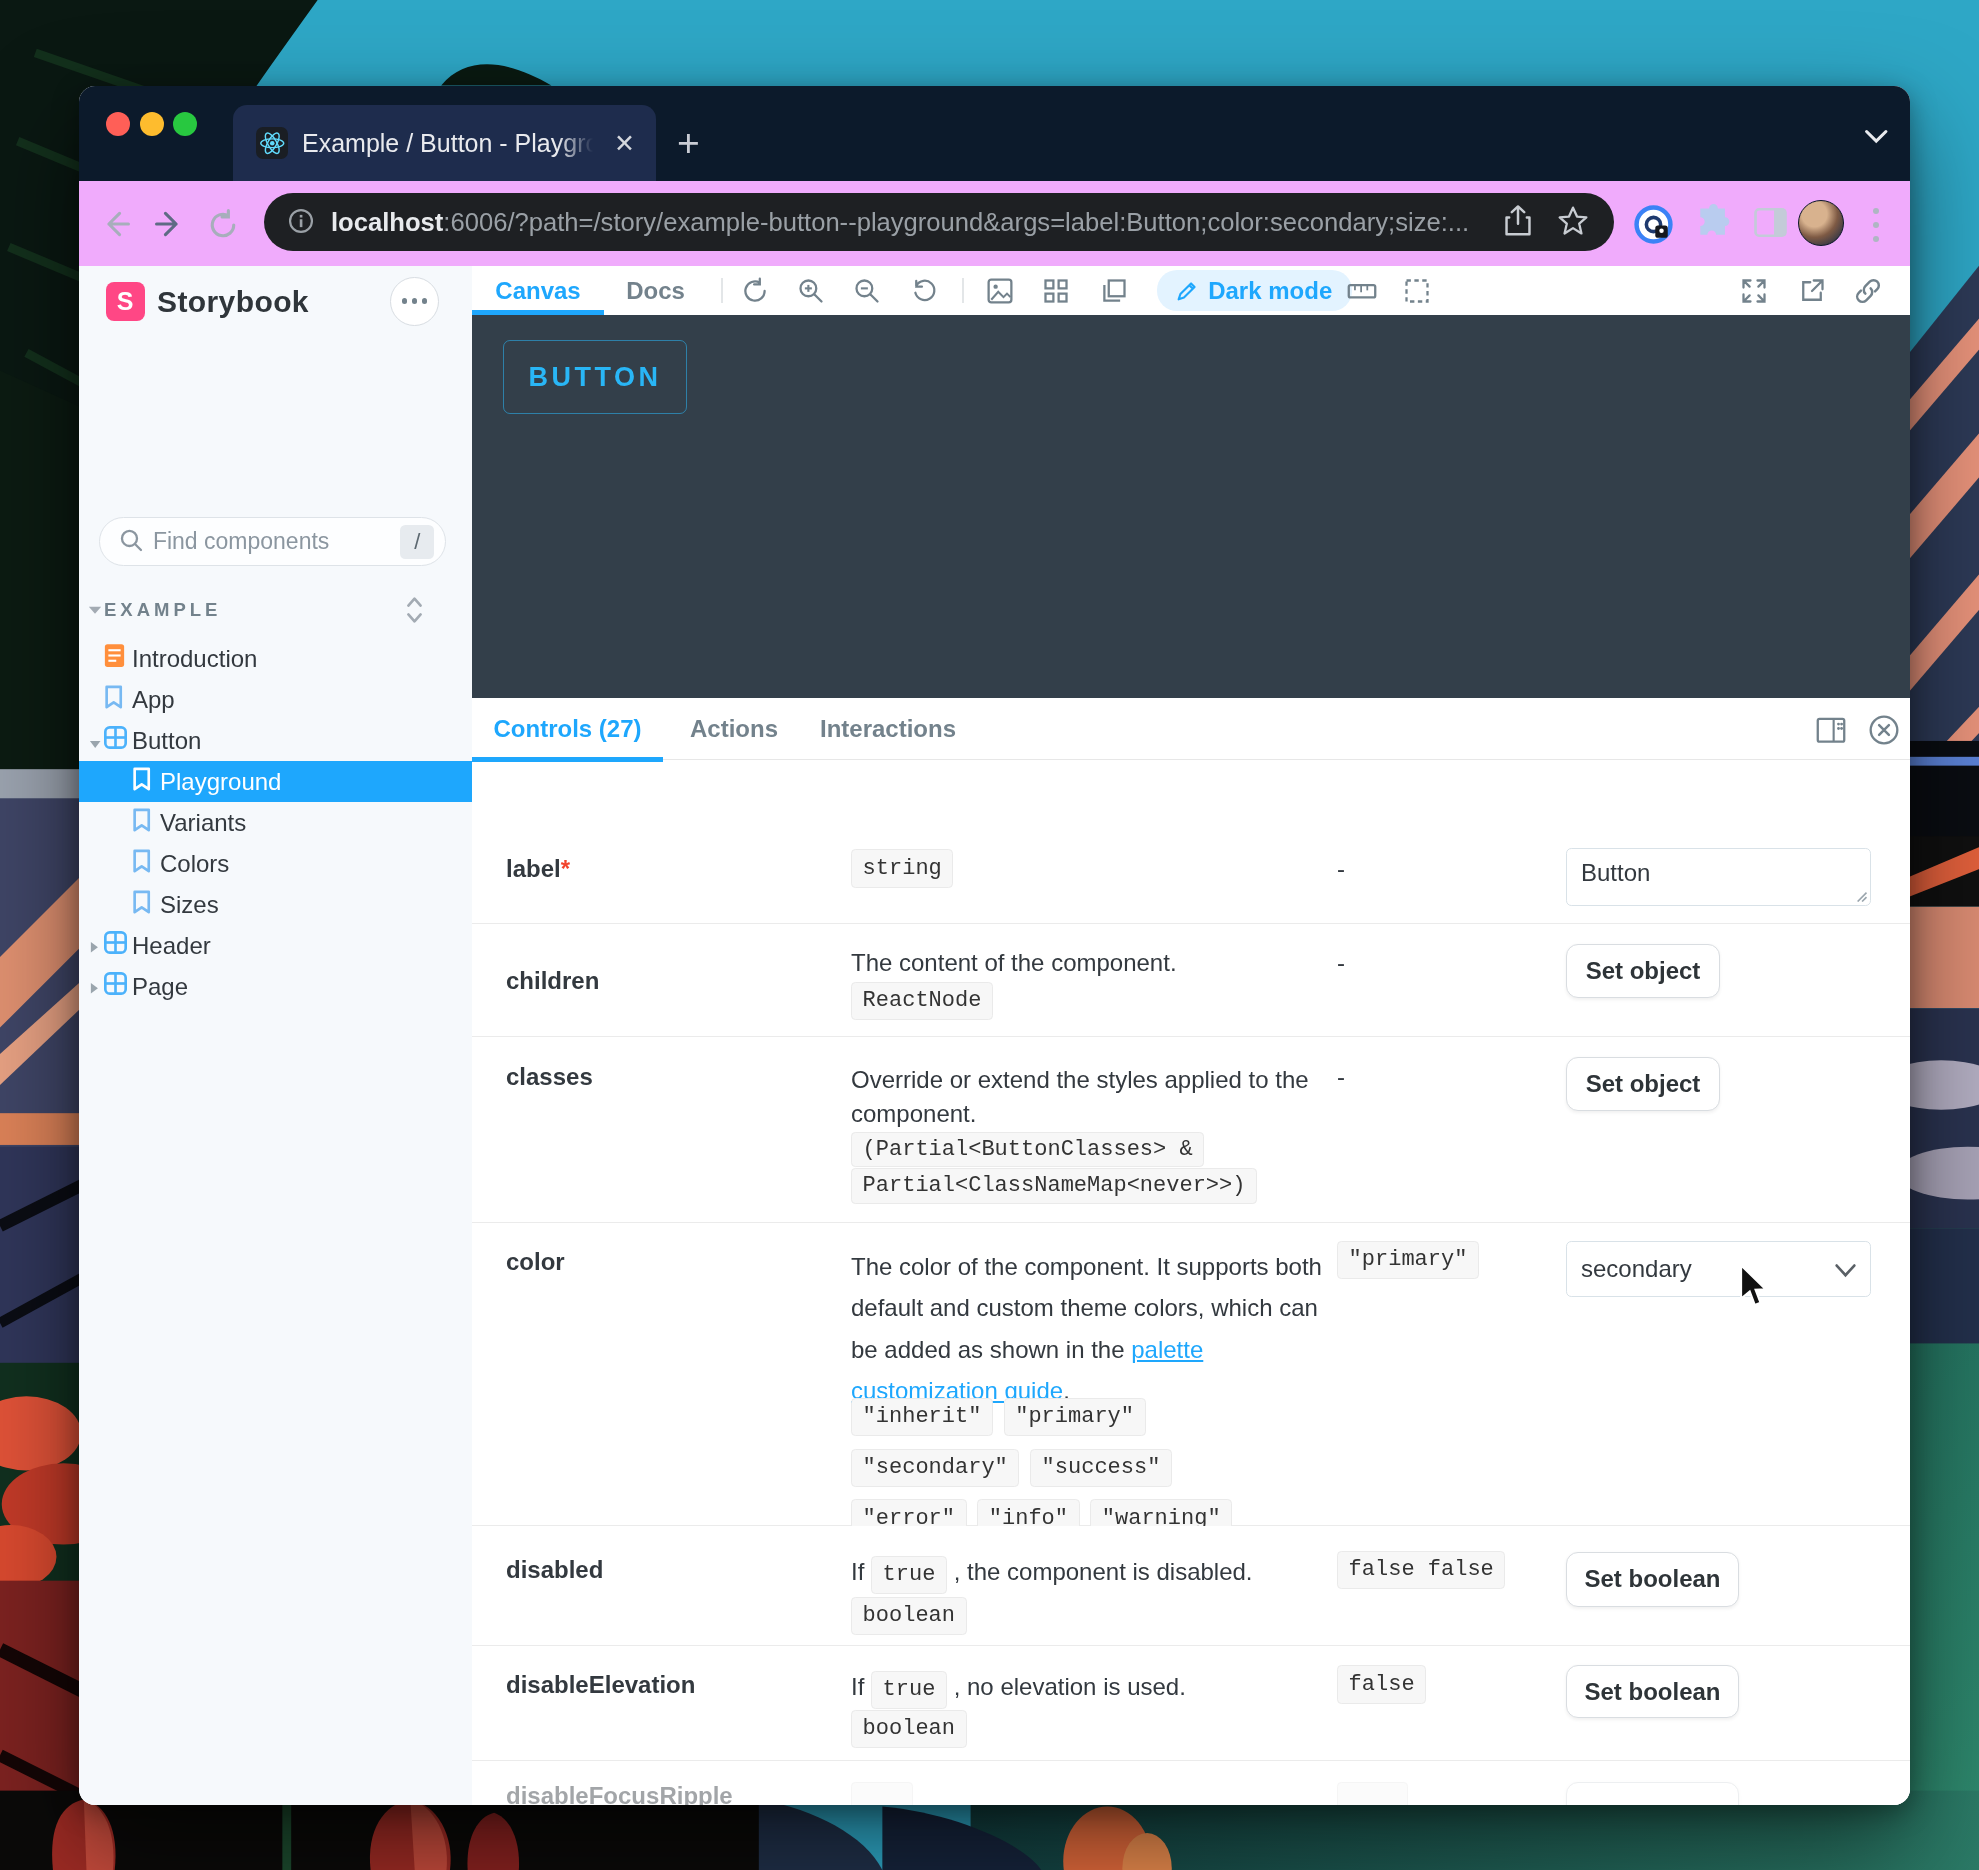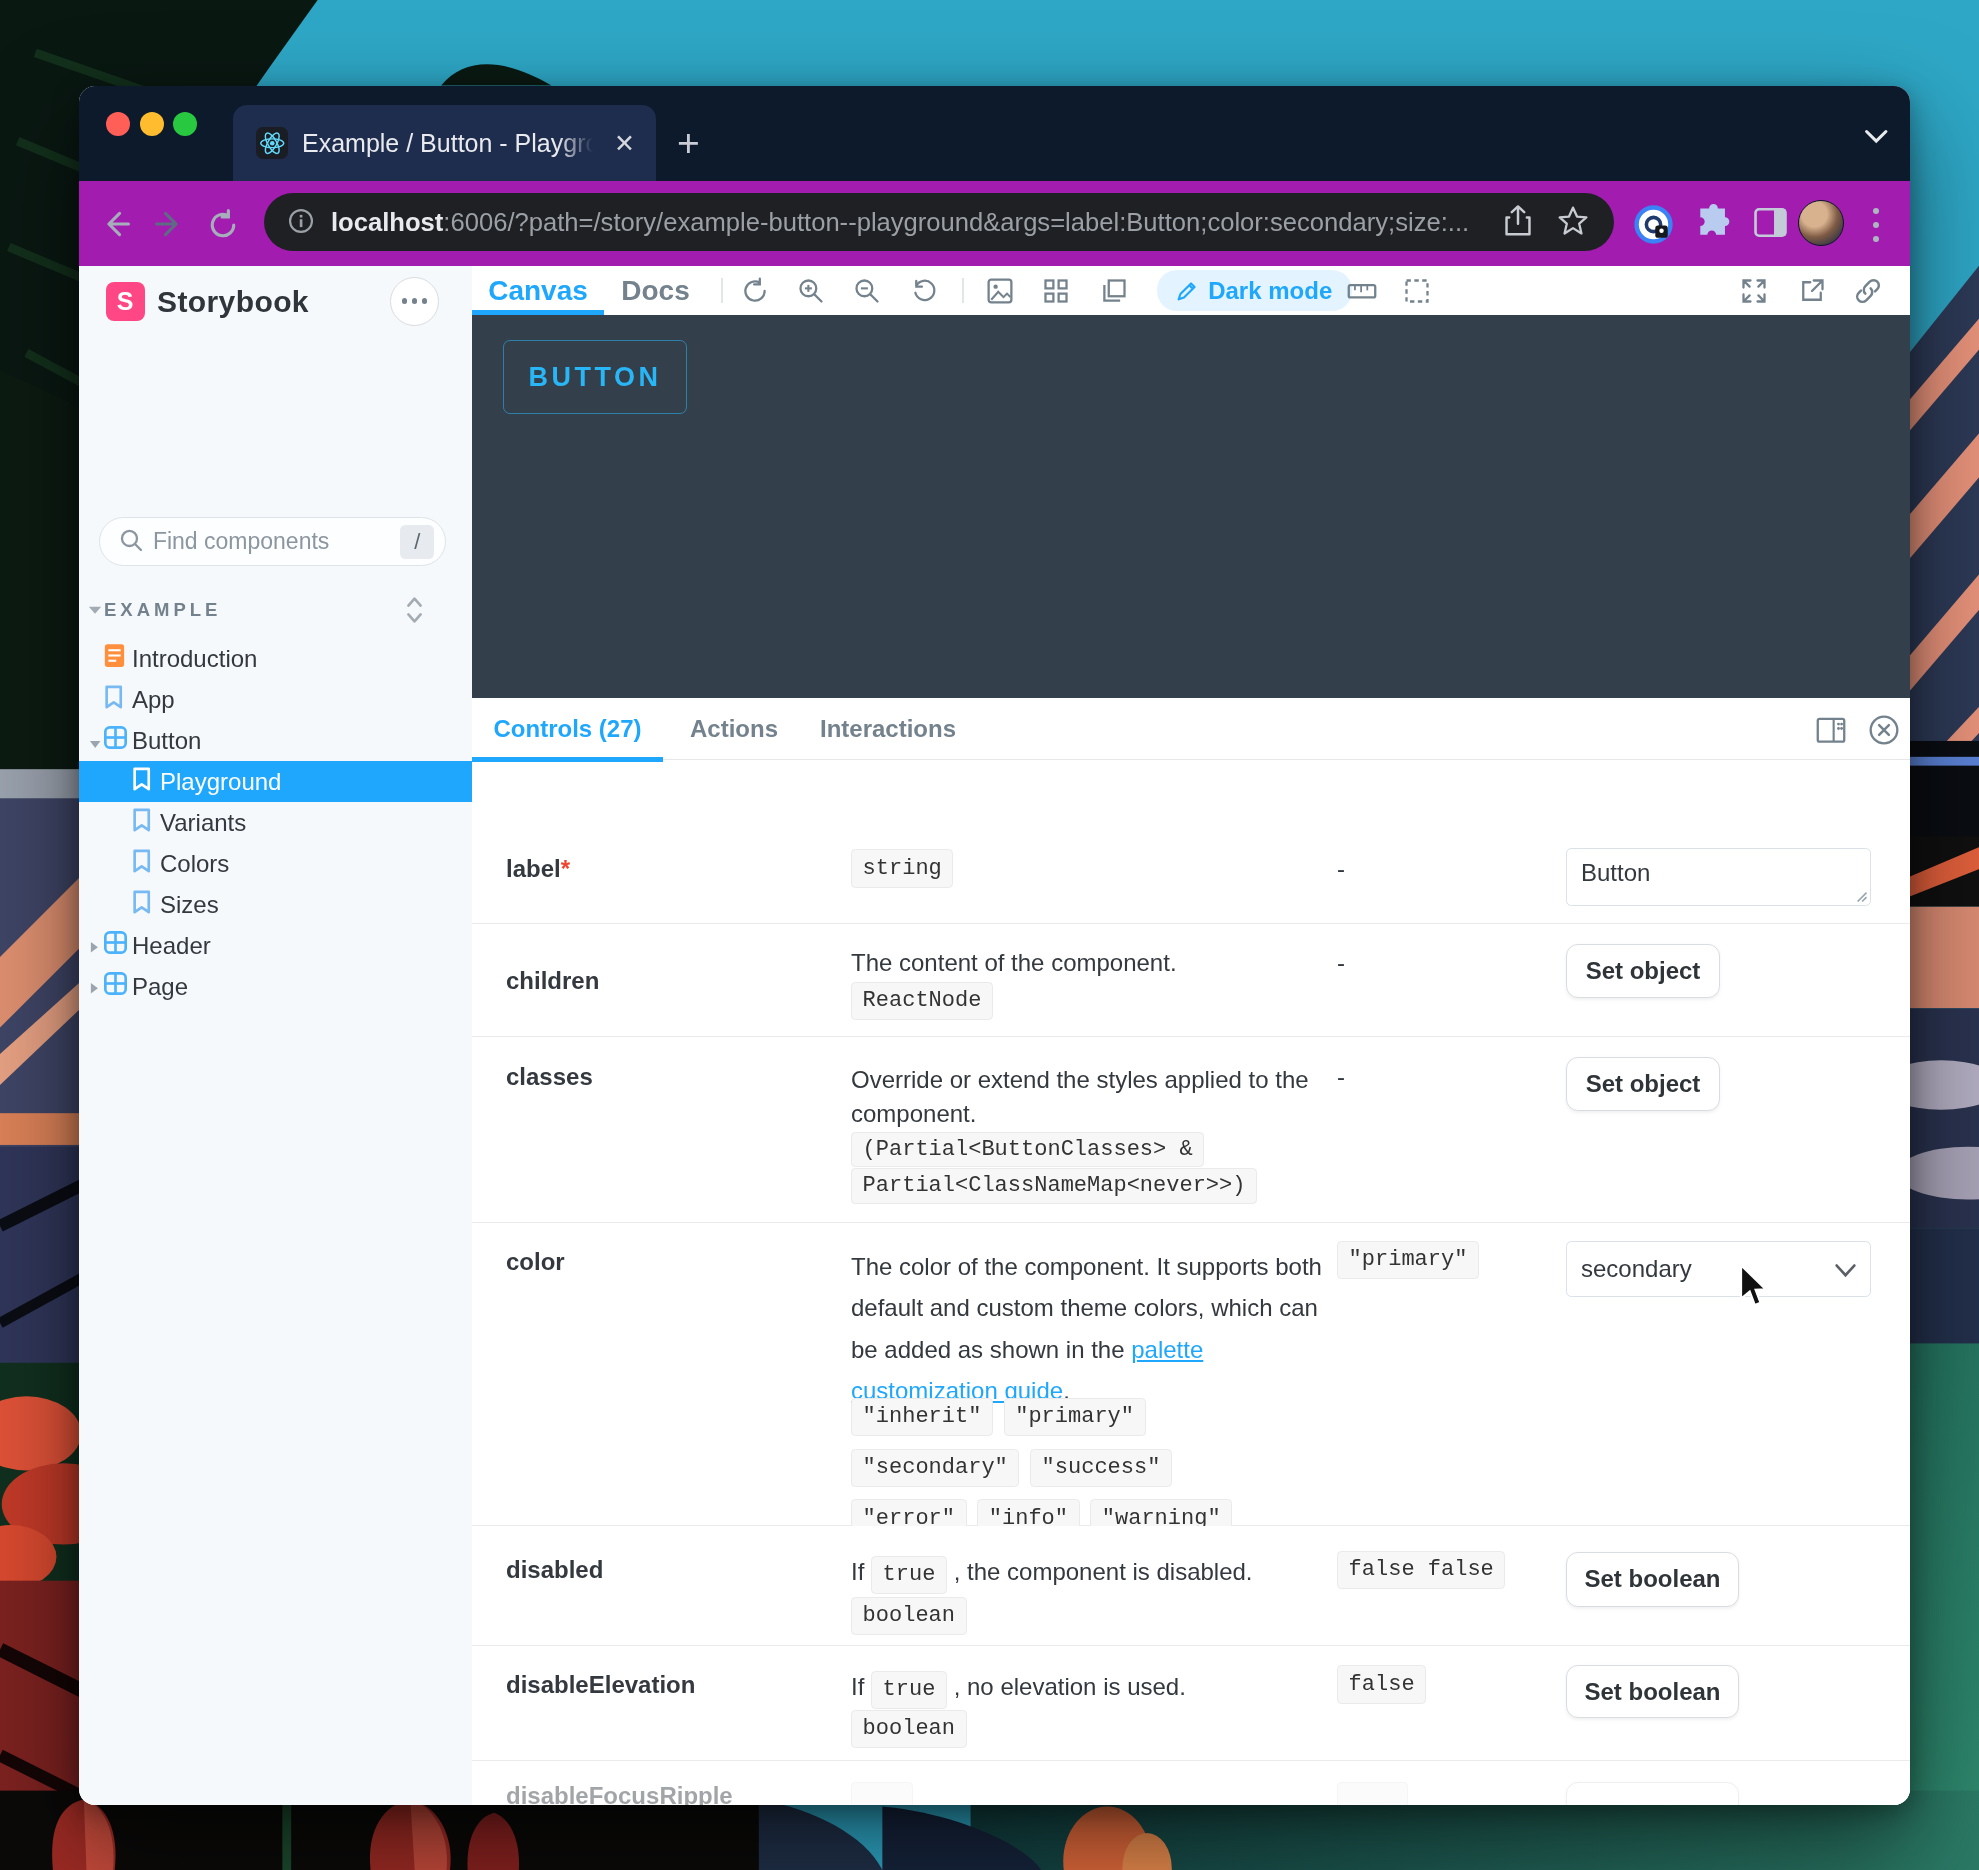--- a/index.html
+++ b/index.html
@@ -23,21 +23,21 @@
     border-radius:14px 14px 0 0; display:flex; align-items:center; }
   .favicon { width:32px; height:32px; margin-left:23px; border-radius:7px; background:#1A1E24;
     display:flex; align-items:center; justify-content:center; flex:none; }
   .tabtitle { color:#E9EAEE; font-size:25px; margin-left:14px; white-space:nowrap; overflow:hidden;
     width:291px; -webkit-mask-image:linear-gradient(90deg,#000 88%,transparent); }
   .tabclose { color:#D5D8DE; font-size:25px; margin-left:21px; }
   .newtab { position:absolute; left:598px; top:41px; color:#C9CCD4; font-size:39px; font-weight:300; line-height:32px; }
   .tabsearch { position:absolute; left:1784px; top:42px; }
 
   
-  .urlbar { position:relative; height:85px; background:#a21caf; }
+  .urlbar { position:relative; height:85px; background:#f0abfc; }
   .navic { position:absolute; top:26.5px; }
   .urlpill { position:absolute; left:185px; top:12.4px; width:1350px; height:58px; border-radius:29px;
     background:#1E2023; display:flex; align-items:center; }
   .urltext { font-size:25.6px; white-space:nowrap; overflow:hidden; width:1147px; }
   .host { color:#E8EAED; font-weight:600; }
   .urlrest { color:#9AA0A6; }
   .rightic { position:absolute; top:23px; }
   .avatar { position:absolute; left:1719px; top:19.4px; width:46px; height:46px; border-radius:50%;
     background:radial-gradient(circle at 35% 30%, #d8b28e 0 30%, #7e5a44 55%, #3c3a45 80%); border:0.9px solid #0a1527; }
   .kebab { position:absolute; left:1794px; top:26.5px; width:7px; display:flex; flex-direction:column; gap:8px; }
@@ -70,21 +70,21 @@
   .trow .caret { position:absolute; left:7px; width:17.6px; text-align:center; }
   .ticon2 { position:absolute; left:25px; }
   .ticon3 { position:absolute; left:53px; }
   .tlabel2 { position:absolute; left:53px; }
   .tlabel3 { position:absolute; left:81px; }
   .trow.selected { background:#1EA7FD; color:#fff; font-weight:400; }
 
   
   .toolbar { position:absolute; left:0; top:0; width:100%; height:49px; background:#fff; }
   .cvtab { position:absolute; top:0; height:49px; display:flex; align-items:center; justify-content:center;
-    font-size:28px; font-weight:700; }
+    font-size:24px; font-weight:700; }
   .cvtab.active { color:#1EA7FD; }
   .cvtab.active::after { content:""; position:absolute; left:0; bottom:0; width:100%; height:5.3px; background:#1EA7FD; }
   .cvtab.idle { color:#73828C; }
   .tsep { position:absolute; top:12.4px; width:1.8px; height:25px; background:#E3E6E8; }
   .ticon { position:absolute; top:5.3px; width:39px; height:39px; display:flex; align-items:center; justify-content:center; }
   .dmpill { position:absolute; left:685px; top:4.4px; height:41px; padding:0 19.4px; border-radius:20px;
     background:#E3F3FF; color:#1EA7FD; font-size:24px; font-weight:700; display:flex; align-items:center; gap:8.8px; }
 
   
   .preview { position:absolute; left:0; top:49px; width:100%; height:383px; background:#333F4A; }

